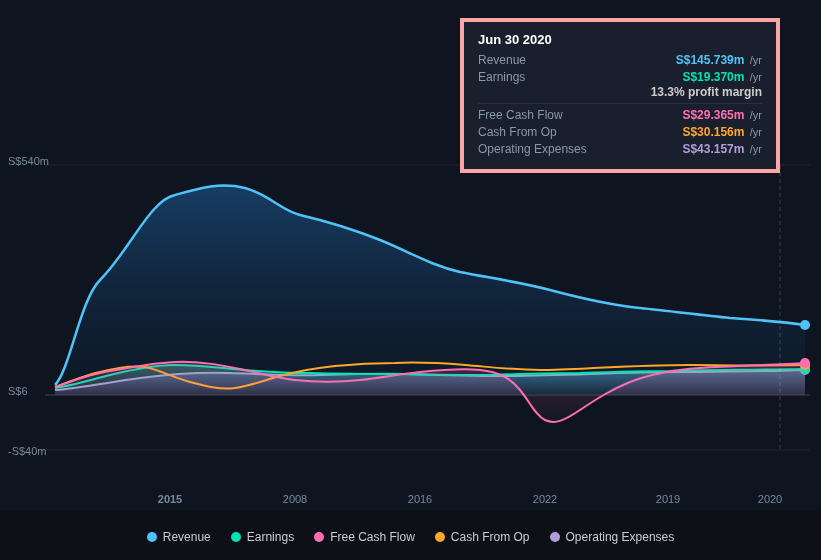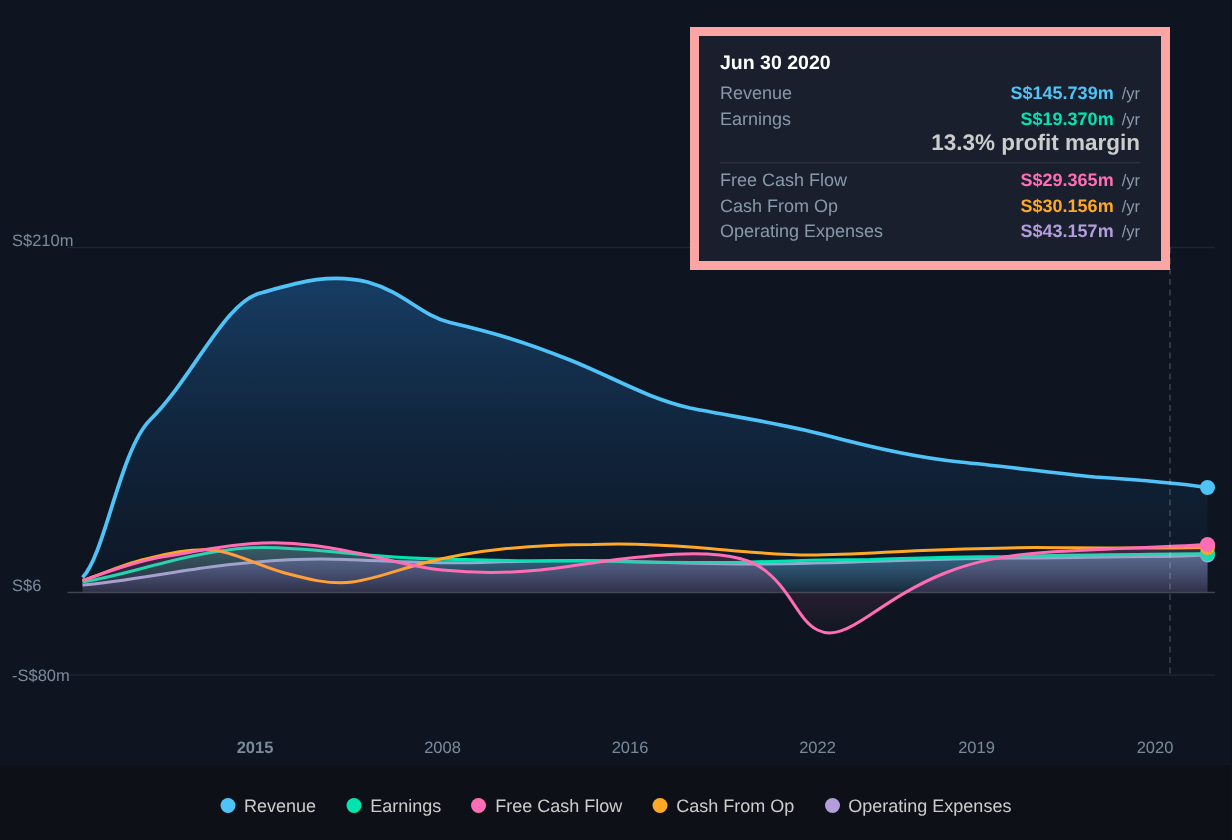--- a/index.html
+++ b/index.html
@@ -11,21 +11,21 @@
       overflow: hidden;
       position: relative;
     }
 
     
     .tooltip-card {
       position: absolute;
       top: 18px;
       left: 460px;
       background: #1a1f2e;
-      border: 6px solid #fca5a5;
+      border: 4px solid #fca5a5;
       padding: 10px 14px;
       min-width: 320px;
       z-index: 10;
     }
     .tooltip-date {
       color: #ffffff;
       font-size: 13px;
       font-weight: bold;
       margin-bottom: 6px;
     }
@@ -270,50 +270,50 @@
            C 595,400 610,390 630,382
            C 650,374 670,370 700,368
            C 730,366 770,365 805,363" fill="none" stroke="#ff6eb4" stroke-width="2"></path>
 
   <circle cx="805" cy="363" r="5" fill="#ff6eb4"></circle>
 
   <line x1="780" y1="165" x2="780" y2="450" stroke="rgba(255,255,255,0.2)" stroke-width="1" stroke-dasharray="4,3"></line>
 
 </svg>
 
-<span class="y-label" style="top: 155px;">S$210m</span>
+<span class="y-label" style="top: 155px;">S$540m</span>
 <span class="y-label" style="top: 385px;">S$6</span>
-<span class="y-label" style="top: 445px;">-S$80m</span>
+<span class="y-label" style="top: 445px;">-S$40m</span>
 
 <span class="x-label" style="left: 170px; font-weight: bold;">2015</span>
 <span class="x-label" style="left: 295px;">2008</span>
 <span class="x-label" style="left: 420px;">2016</span>
 <span class="x-label" style="left: 545px;">2022</span>
-<span class="x-label" style="left: 651px; text-align: center;">2019</span>
+<span class="x-label" style="left: 668px; text-align: center;">2019</span>
 <span class="x-label" style="left: 770px; text-align: right;">2020</span>
 
 <div class="tooltip-card">
   <div class="tooltip-date">Jun 30 2020</div>
 
   <div class="tooltip-row">
     <span class="tooltip-label">Revenue</span>
     <span class="tooltip-value val-blue">
       S$145.739m <span class="unit">/yr</span>
     </span>
   </div>
 
   <div class="tooltip-row">
     <span class="tooltip-label">Earnings</span>
     <span class="tooltip-value val-green">
       S$19.370m <span class="unit">/yr</span>
     </span>
   </div>
   <div class="tooltip-row" style="margin-top:-2px; margin-bottom:4px;">
     <span class="tooltip-label"></span>
-    <span style="color:#cccccc; font-size:15px; font-weight:bold;">13.3% profit margin</span>
+    <span style="color:#cccccc; font-size:12px; font-weight:bold;">13.3% profit margin</span>
   </div>
 
   <div class="row-divider"></div>
 
   <div class="tooltip-row">
     <span class="tooltip-label">Free Cash Flow</span>
     <span class="tooltip-value val-pink">
       S$29.365m <span class="unit">/yr</span>
     </span>
   </div>

